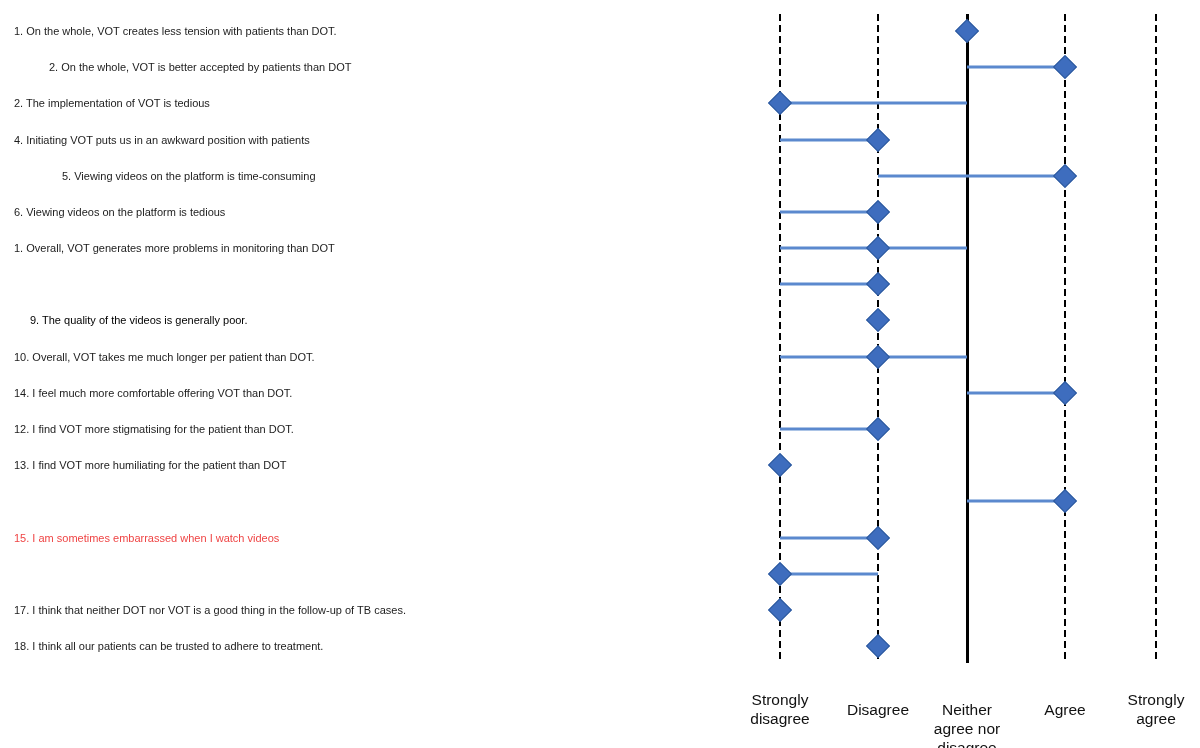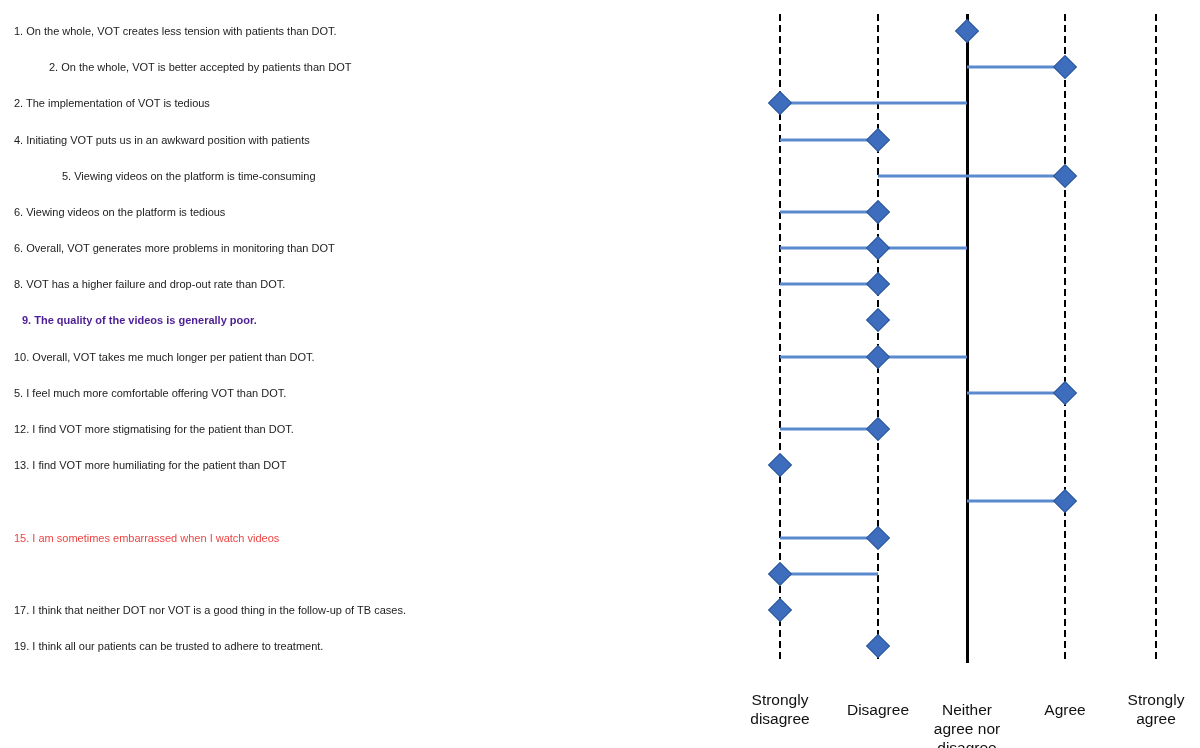--- a/index.html
+++ b/index.html
@@ -88,43 +88,42 @@
     <div class="diamond" style="left: 780px; top: 103.36px; background: rgb(62, 109, 190); border: 1.8px solid rgb(45, 90, 158);"></div>
     <div class="item-label" style="left: 14px; top: 139.54px; color: rgb(28, 28, 28);">4. Initiating VOT puts us in an awkward position with patients</div>
     <div class="range-line" style="left: 780px; width: 98px; top: 139.54px; background: rgb(91, 137, 206);"></div>
     <div class="diamond" style="left: 878px; top: 139.54px; background: rgb(62, 109, 190); border: 1.8px solid rgb(45, 90, 158);"></div>
     <div class="item-label" style="left: 14px; top: 175.72px; color: rgb(28, 28, 28); margin-left: 48px;">5. Viewing videos on the platform is time-consuming</div>
     <div class="range-line" style="left: 878px; width: 187px; top: 175.72px; background: rgb(91, 137, 206);"></div>
     <div class="diamond" style="left: 1065px; top: 175.72px; background: rgb(62, 109, 190); border: 1.8px solid rgb(45, 90, 158);"></div>
     <div class="item-label" style="left: 14px; top: 211.9px; color: rgb(28, 28, 28); text-align: center;">6. Viewing videos on the platform is tedious</div>
     <div class="range-line" style="left: 780px; width: 98px; top: 211.9px; background: rgb(91, 137, 206);"></div>
     <div class="diamond" style="left: 878px; top: 211.9px; background: rgb(62, 109, 190); border: 1.8px solid rgb(45, 90, 158);"></div>
-    <div class="item-label" style="left: 14px; top: 248.08px; color: rgb(28, 28, 28);">6. Overall, VOT generates more problems in monitoring than DOT</div>
+    <div class="item-label" style="left: 14px; top: 248.08px; color: rgb(28, 28, 28);">1. Overall, VOT generates more problems in monitoring than DOT</div>
     <div class="range-line" style="left: 780px; width: 187px; top: 248.08px; background: rgb(91, 137, 206);"></div>
     <div class="diamond" style="left: 878px; top: 248.08px; background: rgb(62, 109, 190); border: 1.8px solid rgb(45, 90, 158);"></div>
-    <div class="item-label" style="left: 14px; top: 284.26px; color: rgb(28, 28, 28);">8. VOT has a higher failure and drop-out rate than DOT.</div>
     <div class="range-line" style="left: 780px; width: 98px; top: 284.26px; background: rgb(91, 137, 206);"></div>
     <div class="diamond" style="left: 878px; top: 284.26px; background: rgb(62, 109, 190); border: 1.8px solid rgb(45, 90, 158);"></div>
-    <div class="item-label" style="left: 22px; top: 320.44px; color: #4c1d95; font-weight: bold;">9. The quality of the videos is generally poor.</div>
+    <div class="item-label" style="left: 30px; top: 320.44px; color: #000000;">9. The quality of the videos is generally poor.</div>
     <div class="diamond" style="left: 878px; top: 320.44px; background: rgb(62, 109, 190); border: 1.8px solid rgb(45, 90, 158);"></div>
     <div class="item-label" style="left: 14px; top: 356.62px; color: rgb(28, 28, 28);">10. Overall, VOT takes me much longer per patient than DOT.</div>
     <div class="range-line" style="left: 780px; width: 187px; top: 356.62px; background: rgb(91, 137, 206);"></div>
     <div class="diamond" style="left: 878px; top: 356.62px; background: rgb(62, 109, 190); border: 1.8px solid rgb(45, 90, 158);"></div>
-    <div class="item-label" style="left: 14px; top: 392.8px; color: rgb(28, 28, 28);">5. I feel much more comfortable offering VOT than DOT.</div>
+    <div class="item-label" style="left: 14px; top: 392.8px; color: rgb(28, 28, 28);">14. I feel much more comfortable offering VOT than DOT.</div>
     <div class="range-line" style="left: 967px; width: 98px; top: 392.8px; background: rgb(91, 137, 206);"></div>
     <div class="diamond" style="left: 1065px; top: 392.8px; background: rgb(62, 109, 190); border: 1.8px solid rgb(45, 90, 158);"></div>
     <div class="item-label" style="left: 14px; top: 428.98px; color: rgb(28, 28, 28);">12. I find VOT more stigmatising for the patient than DOT.</div>
     <div class="range-line" style="left: 780px; width: 98px; top: 428.98px; background: rgb(91, 137, 206);"></div>
     <div class="diamond" style="left: 878px; top: 428.98px; background: rgb(62, 109, 190); border: 1.8px solid rgb(45, 90, 158);"></div>
     <div class="item-label" style="left: 14px; top: 465.16px; color: rgb(28, 28, 28);">13. I find VOT more humiliating for the patient than DOT</div>
     <div class="diamond" style="left: 780px; top: 465.16px; background: rgb(62, 109, 190); border: 1.8px solid rgb(45, 90, 158);"></div>
     <div class="range-line" style="left: 967px; width: 98px; top: 501.34px; background: rgb(91, 137, 206);"></div>
     <div class="diamond" style="left: 1065px; top: 501.34px; background: rgb(62, 109, 190); border: 1.8px solid rgb(45, 90, 158);"></div>
     <div class="item-label" style="left: 14px; top: 537.52px; color: #ef4444;">15. I am sometimes embarrassed when I watch videos</div>
     <div class="range-line" style="left: 780px; width: 98px; top: 537.52px; background: rgb(91, 137, 206);"></div>
     <div class="diamond" style="left: 878px; top: 537.52px; background: rgb(62, 109, 190); border: 1.8px solid rgb(45, 90, 158);"></div>
     <div class="range-line" style="left: 780px; width: 98px; top: 573.7px; background: rgb(91, 137, 206);"></div>
     <div class="diamond" style="left: 780px; top: 573.7px; background: rgb(62, 109, 190); border: 1.8px solid rgb(45, 90, 158);"></div>
     <div class="item-label" style="left: 14px; top: 609.88px; color: rgb(28, 28, 28);">17. I think that neither DOT nor VOT is a good thing in the follow-up of TB cases.</div>
     <div class="diamond" style="left: 780px; top: 609.88px; background: rgb(62, 109, 190); border: 1.8px solid rgb(45, 90, 158);"></div>
-    <div class="item-label" style="left: 14px; top: 646.06px; color: rgb(28, 28, 28);">19. I think all our patients can be trusted to adhere to treatment.</div>
+    <div class="item-label" style="left: 14px; top: 646.06px; color: rgb(28, 28, 28);">18. I think all our patients can be trusted to adhere to treatment.</div>
     <div class="diamond" style="left: 878px; top: 646.06px; background: rgb(62, 109, 190); border: 1.8px solid rgb(45, 90, 158);"></div>
   </div>
 
 </body></html>

